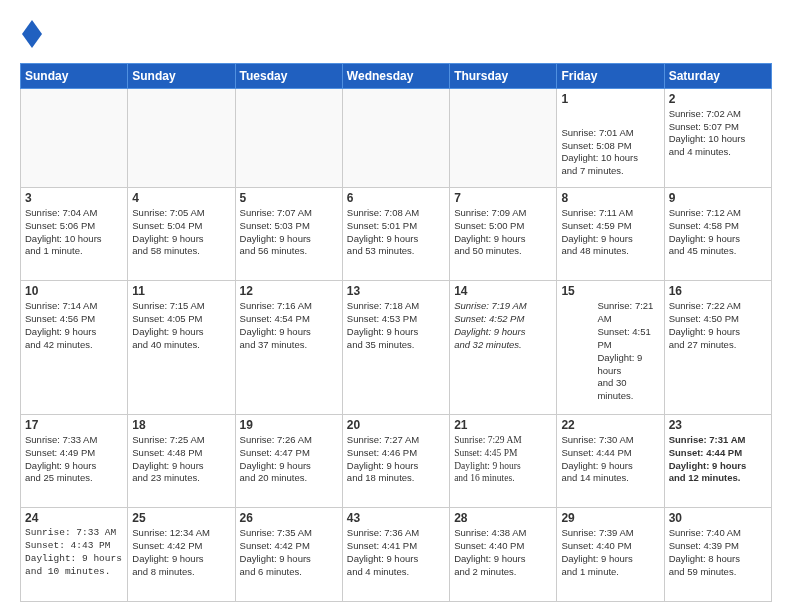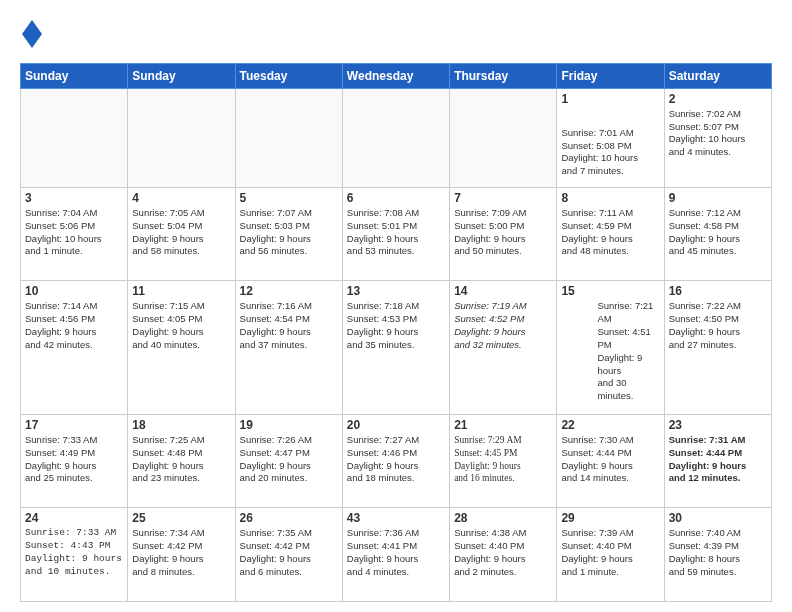--- a/index.html
+++ b/index.html
@@ -302,21 +302,21 @@
         <tr>
           <td>
             <span class="day-num">24</span>
             <div class="day-info" style="white-space: pre-line; font-family: Liberation Mono, monospace;">Sunrise: 7:33 AM
 Sunset: 4:43 PM
 Daylight: 9 hours
 and 10 minutes.</div>
           </td>
           <td>
             <span class="day-num">25</span>
-            <div class="day-info" style="white-space: pre-line;">Sunrise: 7:34 AM
+            <div class="day-info" style="white-space: pre-line;">Sunrise: 12:34 AM
 Sunset: 4:42 PM
 Daylight: 9 hours
 and 8 minutes.</div>
           </td>
           <td>
             <span class="day-num">26</span>
             <div class="day-info" style="white-space: pre-line;">Sunrise: 7:35 AM
 Sunset: 4:42 PM
 Daylight: 9 hours
 and 6 minutes.</div>

